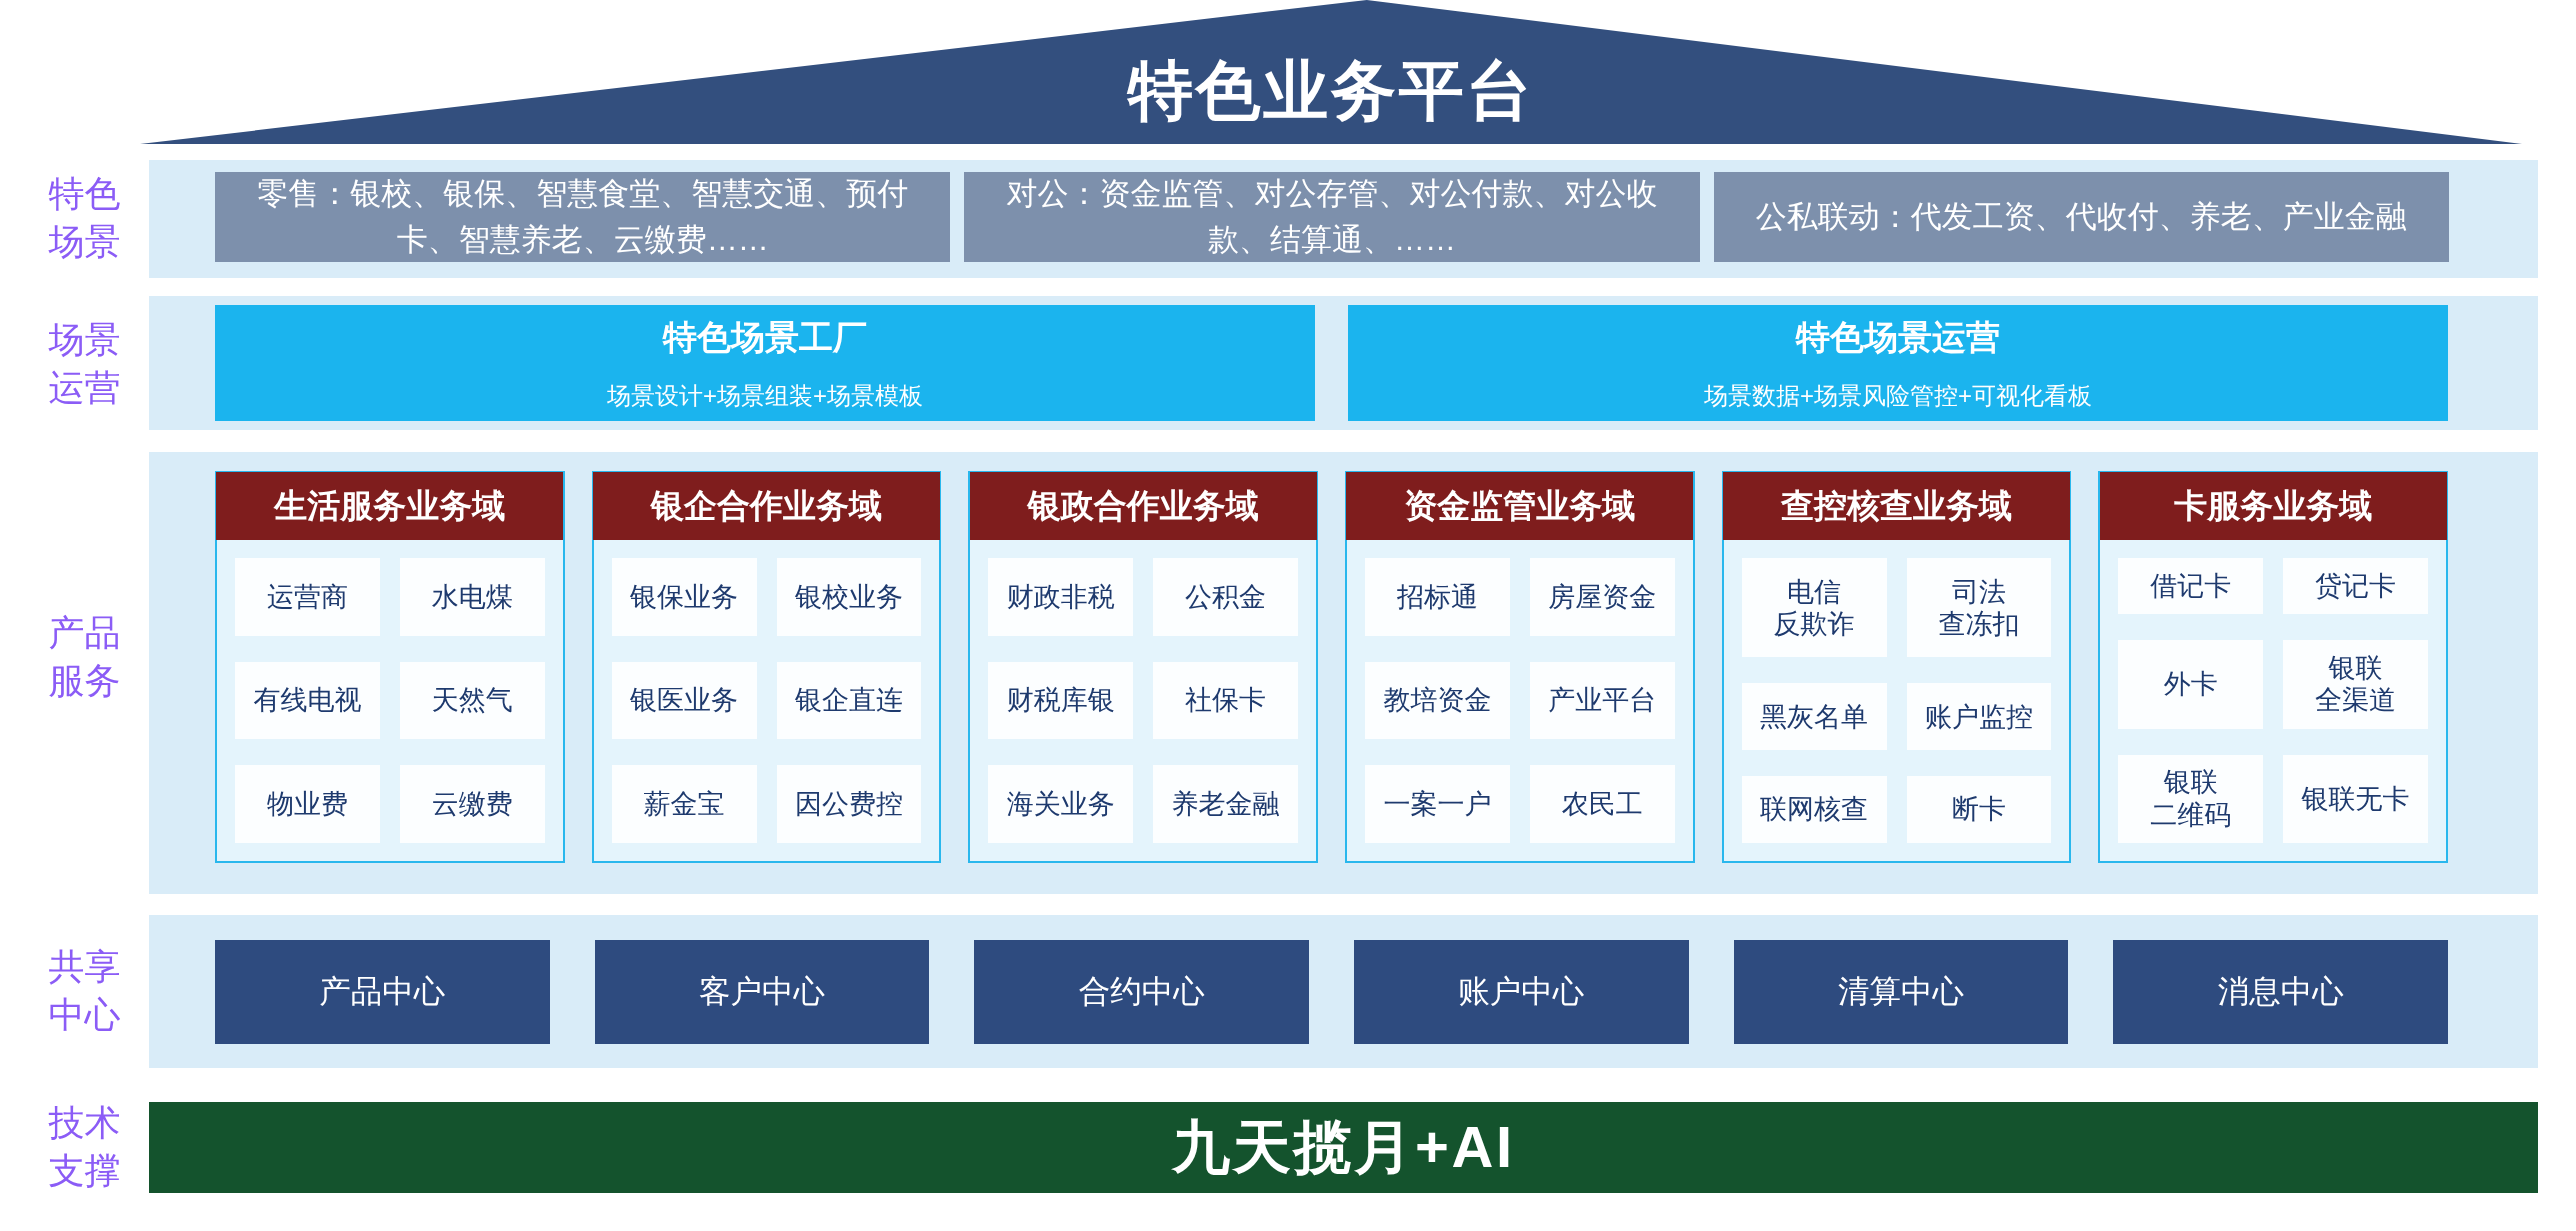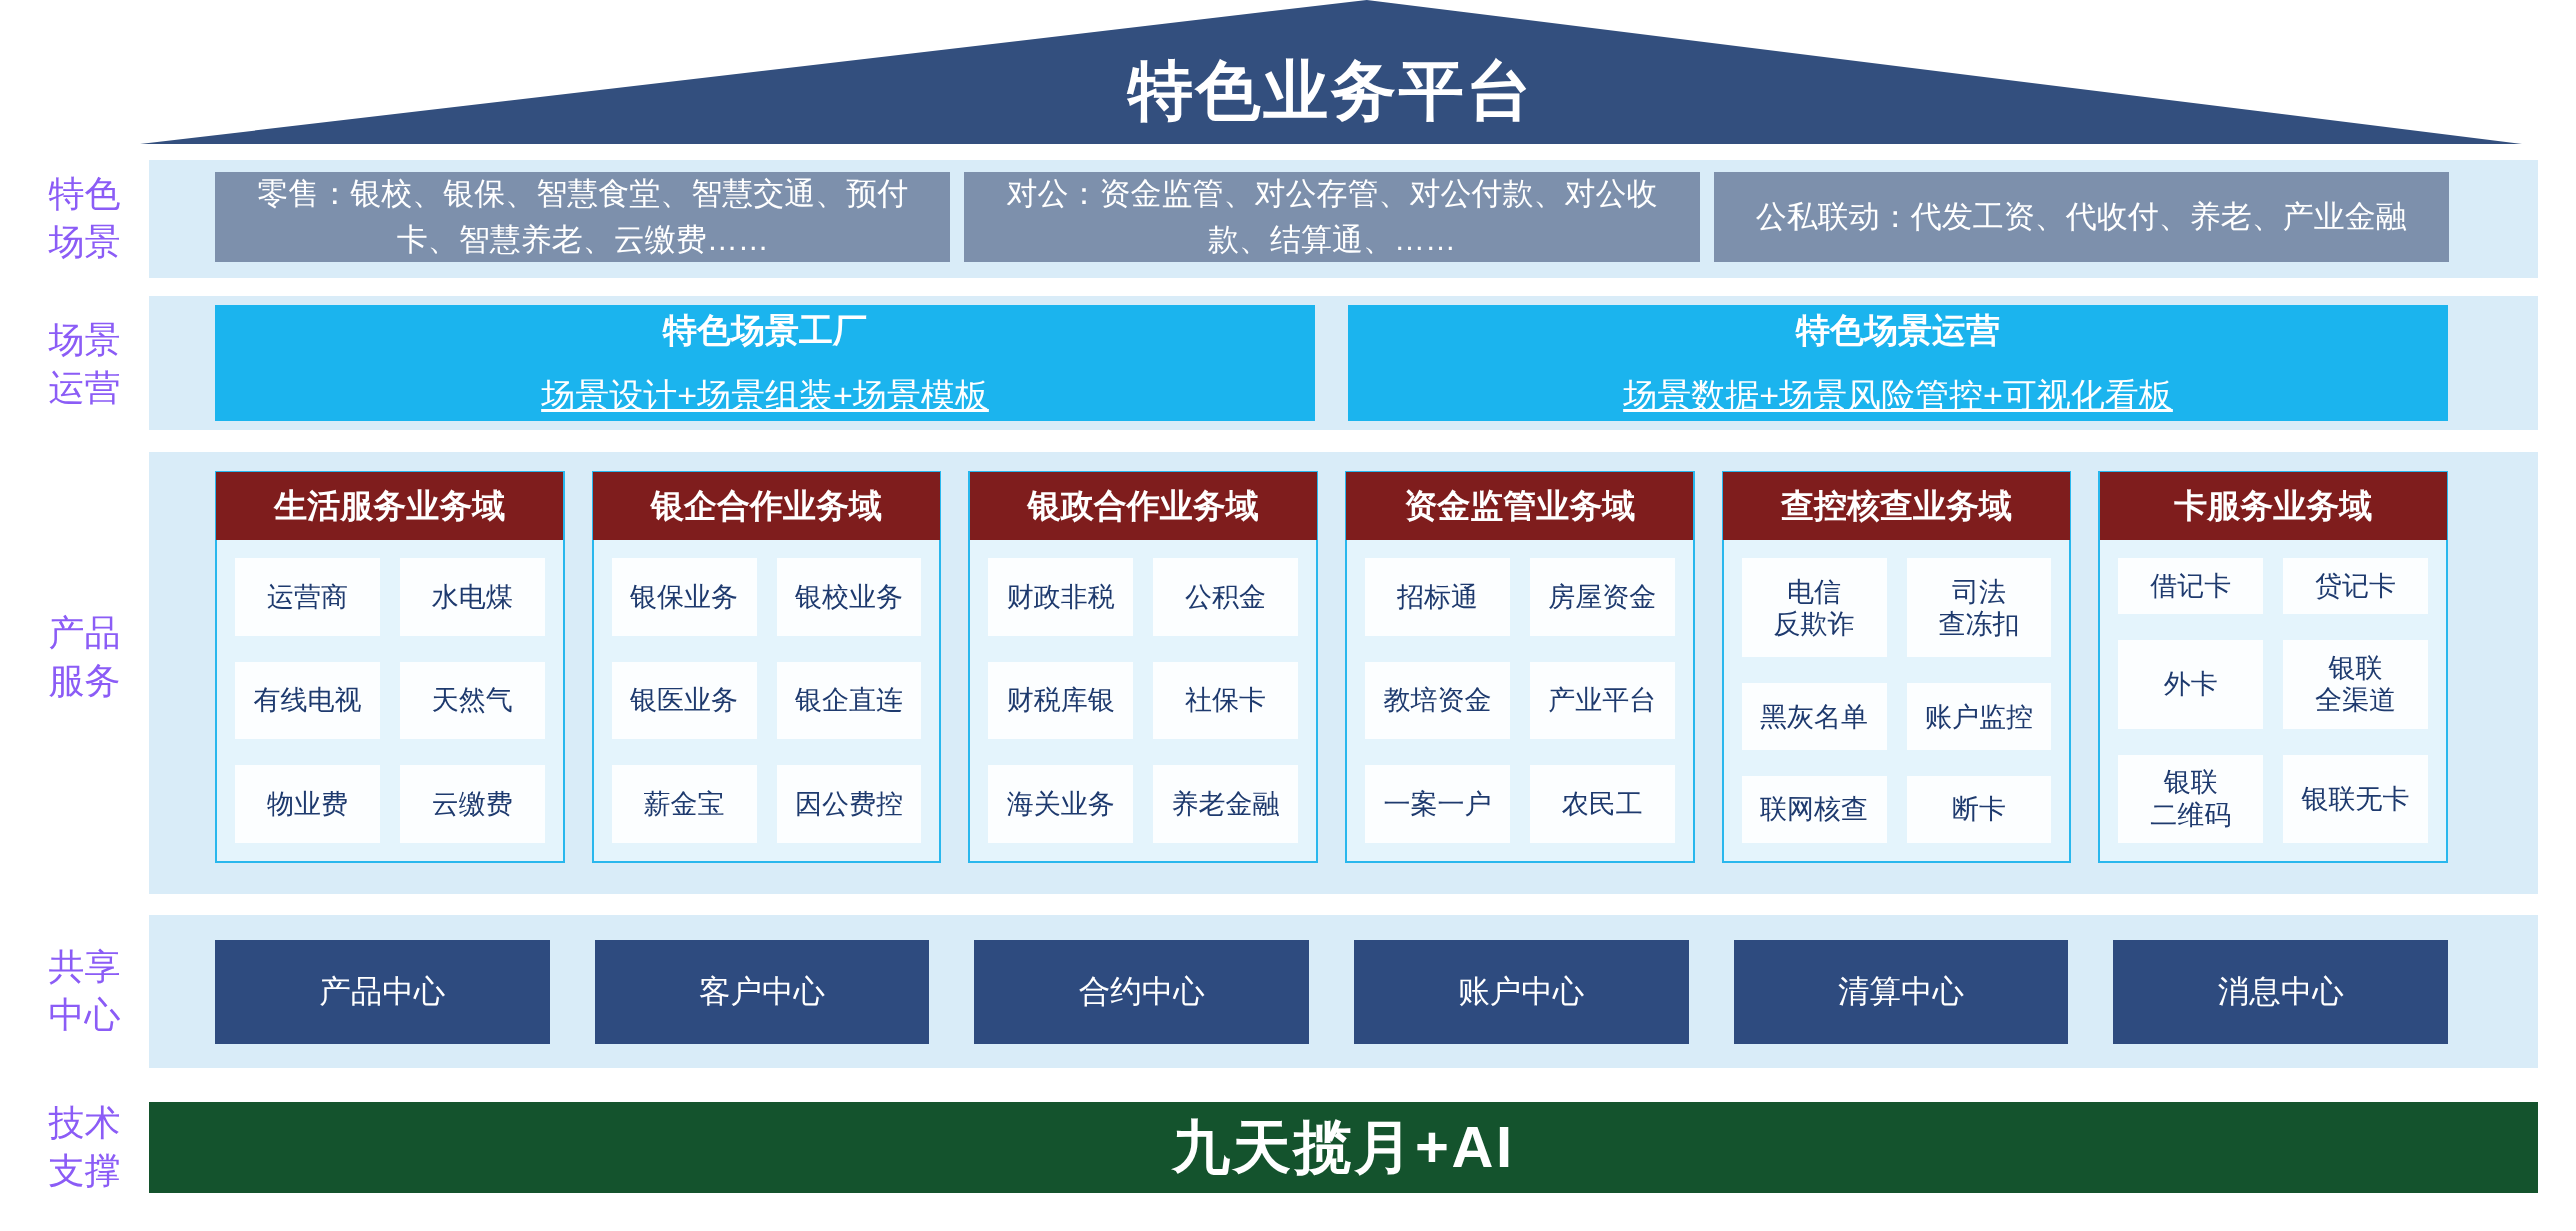--- a/index.html
+++ b/index.html
@@ -31,21 +31,21 @@
     display:flex;align-items:center;justify-content:center;text-align:center;
     font-size:31px;line-height:1.5;padding:0 25px;box-sizing:border-box;
   }
   
   .band-op{top:296px;height:134px;align-items:center;padding:0 90px 0 66px;gap:33px;}
   .op-box{
     flex:1;height:116px;background:#1BB4EE;color:#ffffff;
     display:flex;flex-direction:column;align-items:center;justify-content:center;gap:19px;
   }
   .op-title{font-size:34px;font-weight:bold;}
-  .op-sub{font-size:34px;text-decoration:underline;}
+  .op-sub{font-size:24px;}
   
   .band-prod{top:452px;height:442px;align-items:stretch;padding:19px 90px 31px 66px;gap:27px;}
   .domain{
     flex:1;display:flex;flex-direction:column;
     border:2.1px solid #29B7ED;background:#E4F4FC;box-sizing:border-box;
   }
   .domain-header{
     height:68px;flex:0 0 68px;background:#7f1d1d;color:#ffffff;
     font-size:33px;font-weight:bold;display:flex;align-items:center;justify-content:center;
     margin:-0.7px -0.7px 0 -0.7px;

